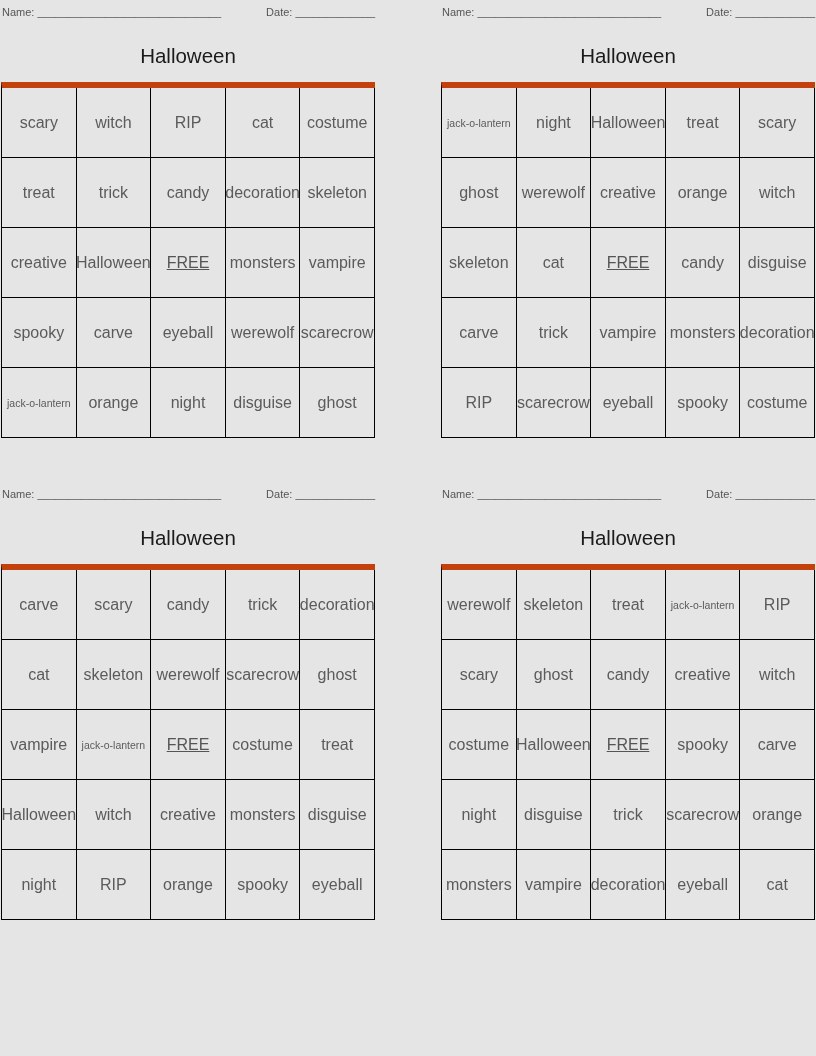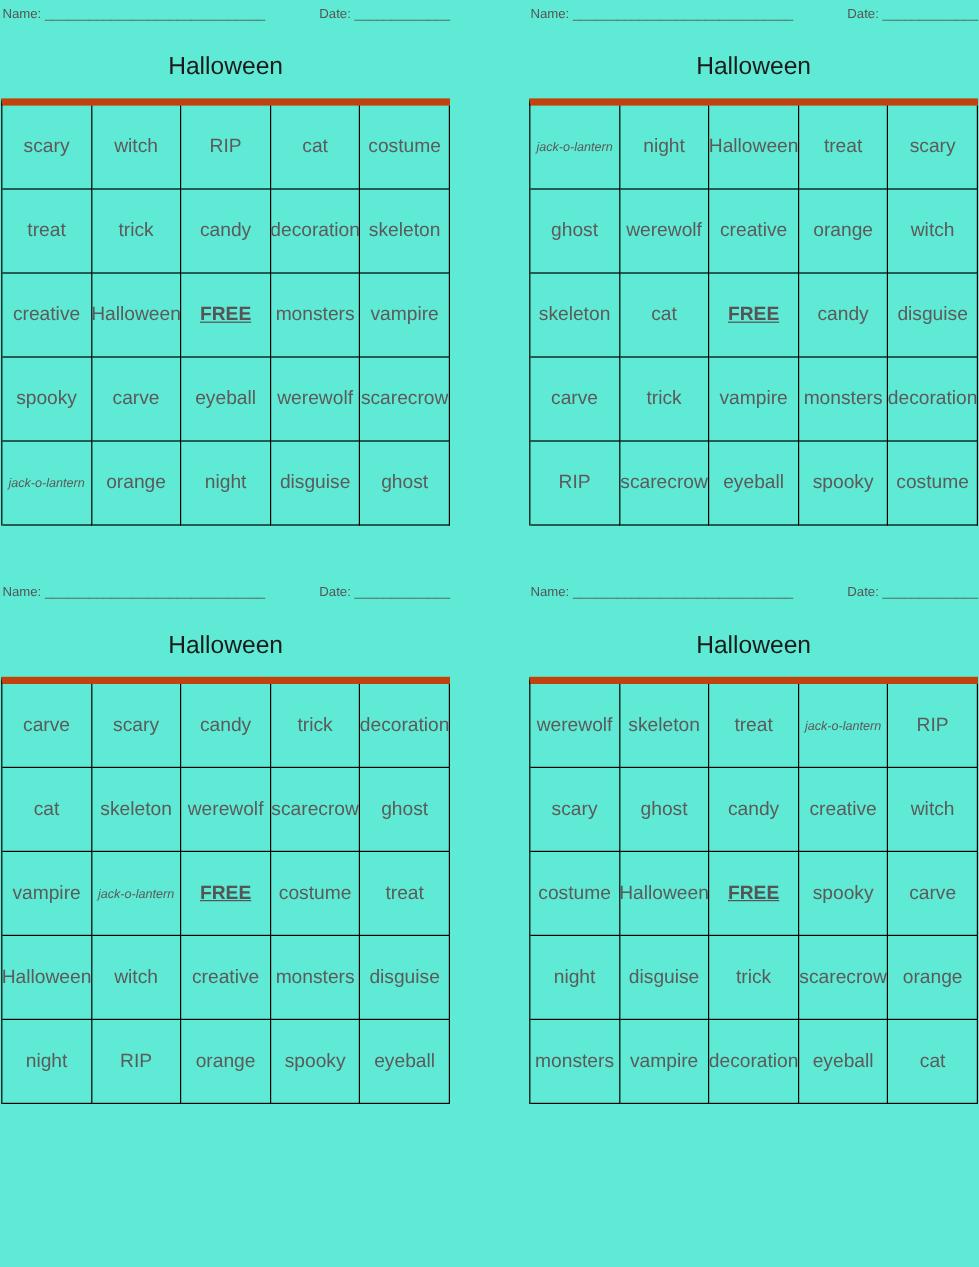--- a/index.html
+++ b/index.html
@@ -4,21 +4,21 @@
 <style>
   html, body {
     margin: 0;
     padding: 0;
     background: #ffffff;
   }
   .sheet {
     position: relative;
     width: 816px;
     height: 1056px;
-    background: #5eead4;
+    background: #e5e5e5;
     font-family: "Liberation Sans", sans-serif;
     box-sizing: border-box;
     padding: 4px 1px 0 1px;
     display: grid;
     grid-template-columns: 374px 374px;
     column-gap: 66px;
     row-gap: 48px;
     align-content: start;
   }
   .card {
@@ -63,24 +63,24 @@
     display: flex;
     align-items: center;
     justify-content: center;
     text-align: center;
     color: #5b5b5b;
     overflow: hidden;
     padding: 0 1px;
   }
   .cell-large { font-size: 16px; }
   .cell-med   { font-size: 16px; }
-  .cell-small { font-size: 10.5px; font-style: italic; }
+  .cell-small { font-size: 10.5px; }
   .cell-free  {
     font-size: 16px;
-    font-weight: 700;
+    font-weight: 400;
     text-decoration: underline;
     color: #555555;
   }
 </style>
 </head>
 <body>
 
 <div class="sheet">
 
   <section class="card">

